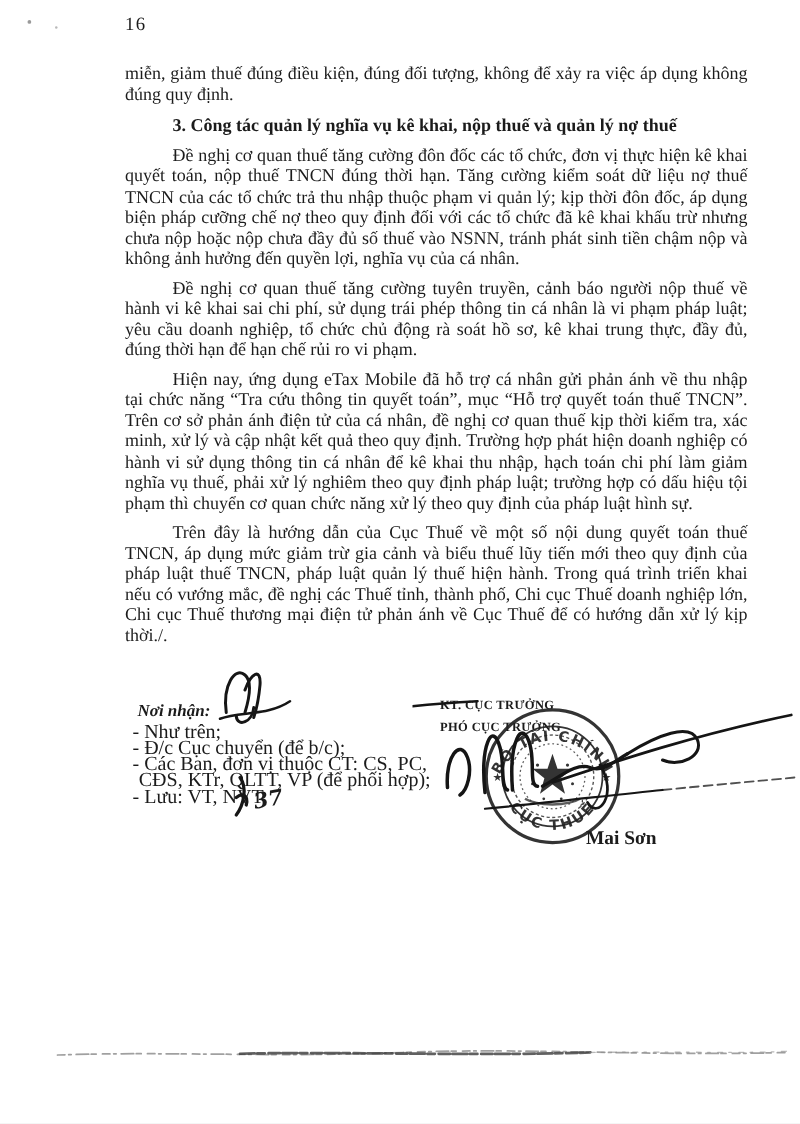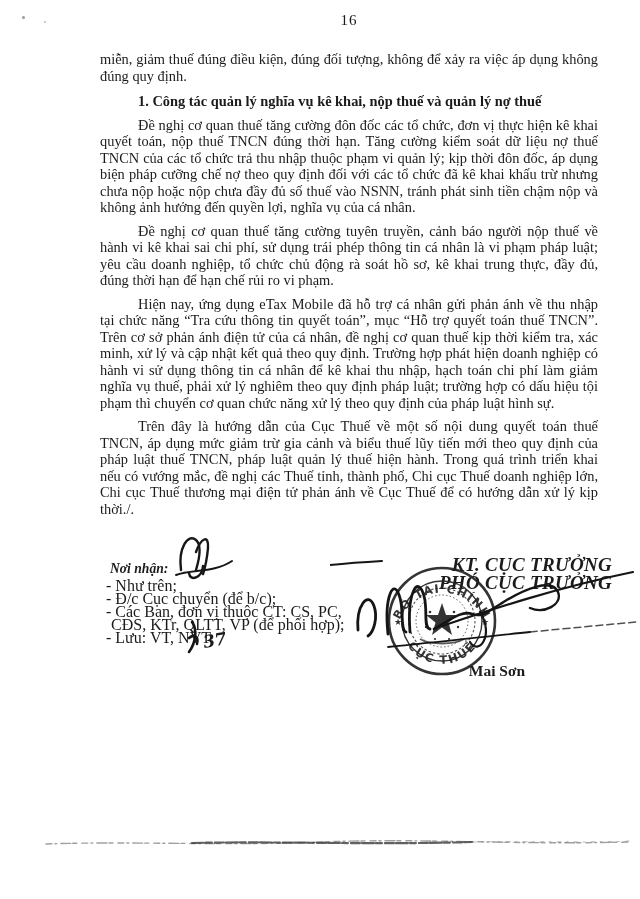--- a/index.html
+++ b/index.html
@@ -2,35 +2,35 @@
 <html><head>
 <meta charset="utf-8">
 <style>
   html,body{margin:0;padding:0;background:#e8e8e8;}
   .page{
     width:640px;height:899px;background:#ffffff;position:relative;
     font-family:"Liberation Serif", serif;color:#1b1b1b;overflow:hidden;
     margin:0 auto;
   }
   .pagenum{
-    margin:12px 42px 14px 100px;text-align:center;font-size:15px;letter-spacing:1px;
+    margin:12px 42px 14px 100px;font-size:15px;letter-spacing:1px;
   }
   .content{
     margin:22px 42px 0 100px;font-size:14.4px;line-height:16.5px;text-align:justify;
   }
   .content p{margin:7px 0 0 0;text-indent:38px;}
   .content p.no-indent{text-indent:0;margin-top:10px;}
   .content p.heading{font-weight:bold;margin-top:9px;}
   .abs{position:absolute;}
   
   .recipients-label{left:110px;top:561px;font-weight:bold;font-style:italic;font-size:13.6px;}
   .recipients{left:106px;top:579px;font-size:16px;line-height:13.1px;font-style:normal;}
   .recipients div{white-space:nowrap;}
   .recipients .cont{padding-left:5px;}
-  .sign-title{left:352px;top:556px;width:260px;text-align:right;font-weight:bold;font-size:19px;line-height:18px;letter-spacing:.3px;font-style:italic;}
+  .sign-title{left:352px;top:556px;width:260px;text-align:left;font-weight:bold;font-size:10px;line-height:18px;letter-spacing:.3px;}
   .signer-name{left:355px;top:662px;width:284px;text-align:center;font-weight:bold;font-size:15.5px;}
   .stamp{left:386px;top:565px;}
   .sig-overlay{left:330px;top:548px;z-index:4;}
   .paraph{left:172px;top:526px;z-index:3;}
   .luu-paraph{left:182px;top:618px;z-index:3;}
   .luu-num{left:203px;top:630px;font-size:17px;font-style:italic;font-weight:bold;transform:rotate(-10deg);font-family:"DejaVu Serif",serif;}
   .scan-line{left:42px;top:838px;}
   .speck{position:absolute;background:#9a9a9a;border-radius:50%;}
   .s1{left:22px;top:16px;width:3px;height:3px;}
   .s2{left:44px;top:21px;width:2px;height:2px;opacity:.7;}
@@ -38,21 +38,21 @@
 </style>
 </head>
 <body>
 
 <div class="page">
 
   <div class="pagenum">16</div>
 
   <div class="content">
     <p class="no-indent">miễn, giảm thuế đúng điều kiện, đúng đối tượng, không để xảy ra việc áp dụng không đúng quy định.</p>
-    <p class="heading">1. Công tác quản lý nghĩa vụ kê khai, nộp thuế và quản lý nợ thuế</p>
+    <p class="heading">3. Công tác quản lý nghĩa vụ kê khai, nộp thuế và quản lý nợ thuế</p>
     <p>Đề nghị cơ quan thuế tăng cường đôn đốc các tổ chức, đơn vị thực hiện kê khai quyết toán, nộp thuế TNCN đúng thời hạn. Tăng cường kiểm soát dữ liệu nợ thuế TNCN của các tổ chức trả thu nhập thuộc phạm vi quản lý; kịp thời đôn đốc, áp dụng biện pháp cưỡng chế nợ theo quy định đối với các tổ chức đã kê khai khấu trừ nhưng chưa nộp hoặc nộp chưa đầy đủ số thuế vào NSNN, tránh phát sinh tiền chậm nộp và không ảnh hưởng đến quyền lợi, nghĩa vụ của cá nhân.</p>
     <p>Đề nghị cơ quan thuế tăng cường tuyên truyền, cảnh báo người nộp thuế về hành vi kê khai sai chi phí, sử dụng trái phép thông tin cá nhân là vi phạm pháp luật; yêu cầu doanh nghiệp, tổ chức chủ động rà soát hồ sơ, kê khai trung thực, đầy đủ, đúng thời hạn để hạn chế rủi ro vi phạm.</p>
     <p>Hiện nay, ứng dụng eTax Mobile đã hỗ trợ cá nhân gửi phản ánh về thu nhập tại chức năng “Tra cứu thông tin quyết toán”, mục “Hỗ trợ quyết toán thuế TNCN”. Trên cơ sở phản ánh điện tử của cá nhân, đề nghị cơ quan thuế kịp thời kiểm tra, xác minh, xử lý và cập nhật kết quả theo quy định. Trường hợp phát hiện doanh nghiệp có hành vi sử dụng thông tin cá nhân để kê khai thu nhập, hạch toán chi phí làm giảm nghĩa vụ thuế, phải xử lý nghiêm theo quy định pháp luật; trường hợp có dấu hiệu tội phạm thì chuyển cơ quan chức năng xử lý theo quy định của pháp luật hình sự.</p>
     <p>Trên đây là hướng dẫn của Cục Thuế về một số nội dung quyết toán thuế TNCN, áp dụng mức giảm trừ gia cảnh và biểu thuế lũy tiến mới theo quy định của pháp luật thuế TNCN, pháp luật quản lý thuế hiện hành. Trong quá trình triển khai nếu có vướng mắc, đề nghị các Thuế tỉnh, thành phố, Chi cục Thuế doanh nghiệp lớn, Chi cục Thuế thương mại điện tử phản ánh về Cục Thuế để có hướng dẫn xử lý kịp thời./.</p>
   </div>
 
   <svg class="abs paraph" width="66" height="58" viewBox="0 0 66 58">
     <g fill="none" stroke="#161616" stroke-linecap="round" stroke-width="2.4">
       <path d="M9,44 C6,22 16,7 24,14 C30,19 27,34 24,44"></path>
       <path d="M24,26 C29,12 37,8 36,22 C35,33 33,42 31,48"></path>

